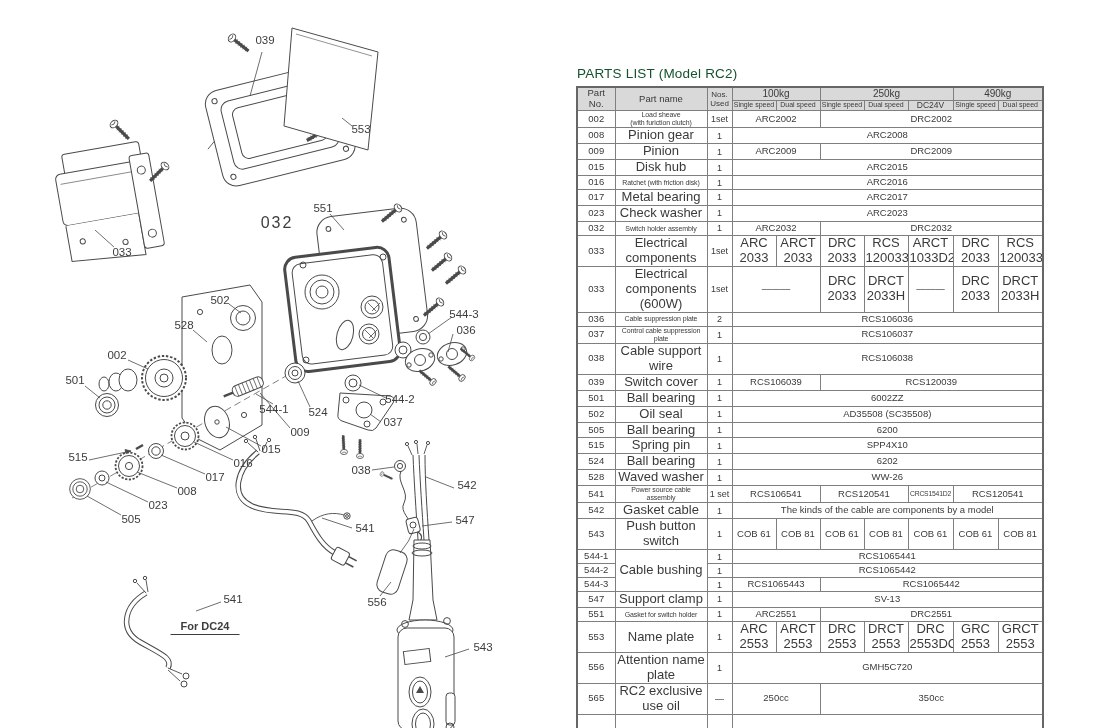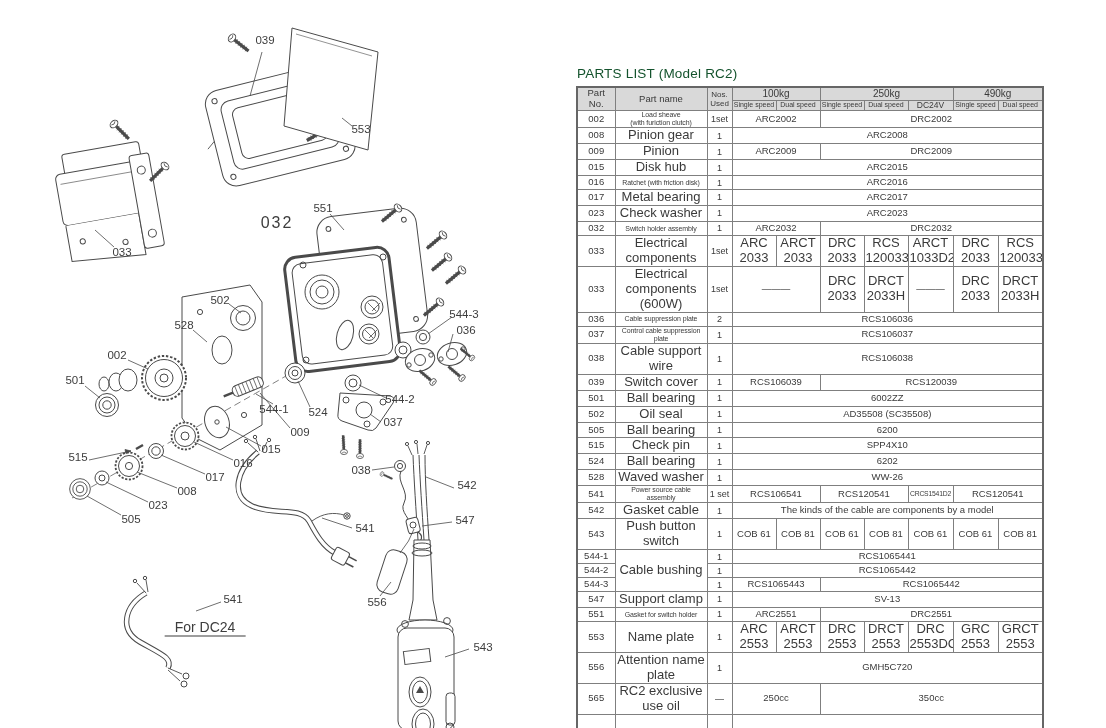--- a/index.html
+++ b/index.html
@@ -5,21 +5,21 @@
   html,body{margin:0;padding:0;background:#fff;}
   #page{position:relative;width:1106px;height:728px;background:#ffffff;overflow:hidden;
         font-family:"Liberation Sans", sans-serif;color:#333;}
 
   
   #diagram{position:absolute;left:0;top:0;width:570px;height:728px;}
   #diagram svg{position:absolute;left:0;top:0;}
   .callout{position:absolute;transform:translate(-50%,-50%);font-size:11.5px;color:#3d3d3d;
            white-space:nowrap;line-height:1;}
   .callout.big{font-size:16px;letter-spacing:2px;color:#3d3d3d;}
-  .callout.und{border-bottom:1.4px solid #3d3d3d;padding:0 10px 2px 10px;font-weight:normal;font-size:14px;}
+  .callout.und{border-bottom:1.4px solid #3d3d3d;padding:0 10px 2px 10px;font-weight:bold;font-size:11px;}
 
   
   .table-title{position:absolute;left:577px;top:66px;font-size:13.5px;color:#14532d;
                letter-spacing:.2px;font-weight:500;}
   #parts-table{position:absolute;left:576px;top:86px;border-collapse:collapse;table-layout:fixed;
                width:466px;font-size:9px;color:#3a3a3a;}
   #parts-table th,#parts-table td{border:1px solid #7f7f7f;padding:0 1px;text-align:center;
                vertical-align:middle;overflow:hidden;line-height:1.15;}
   #parts-table{border:2px solid #666;}
   #parts-table thead th{background:#d9d9d9;font-weight:normal;}
@@ -524,21 +524,21 @@
           <td class="c-val" colspan="7">AD35508 (SC35508)</td>
         </tr>
         <tr>
           <td class="c-no">505</td>
           <td class="c-name">Ball bearing</td>
           <td class="c-used">1</td>
           <td class="c-val" colspan="7">6200</td>
         </tr>
         <tr>
           <td class="c-no">515</td>
-          <td class="c-name">Check pin</td>
+          <td class="c-name">Spring pin</td>
           <td class="c-used">1</td>
           <td class="c-val" colspan="7">SPP4X10</td>
         </tr>
         <tr>
           <td class="c-no">524</td>
           <td class="c-name">Ball bearing</td>
           <td class="c-used">1</td>
           <td class="c-val" colspan="7">6202</td>
         </tr>
         <tr>

